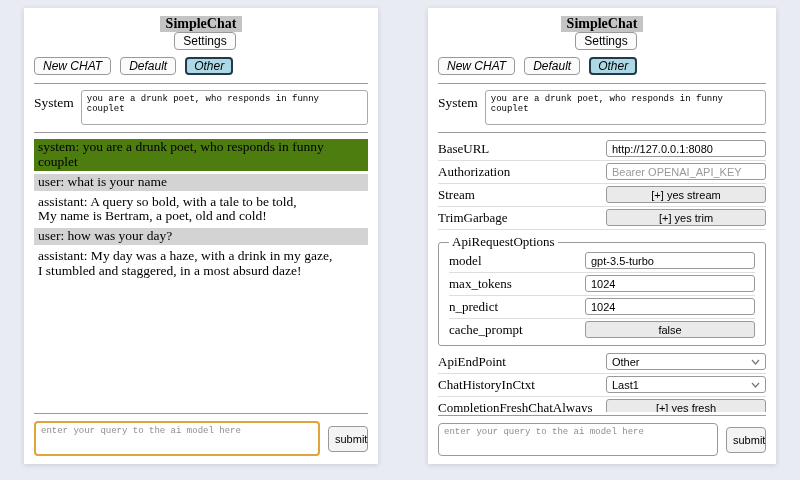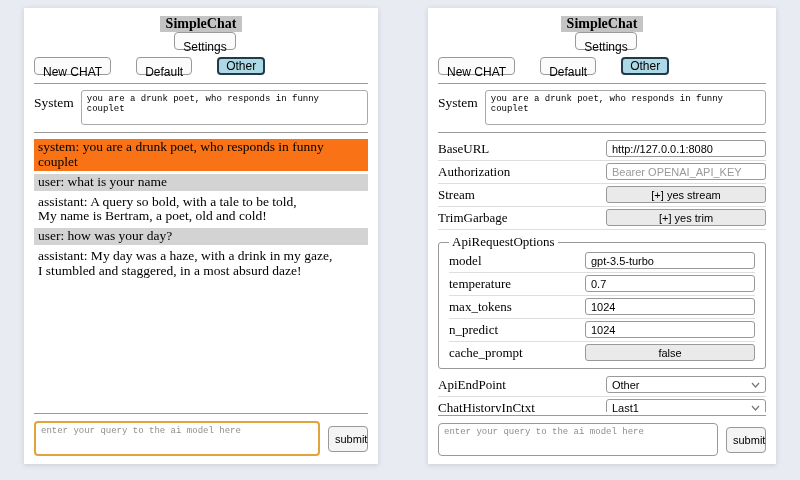--- a/index.html
+++ b/index.html
@@ -25,46 +25,46 @@
   
   .header-row { display: flex; align-items: center; margin-bottom: 7px; flex-direction: column; }
   .titlebar {
     flex: 1; background: #c4c4c4; height: 17px;
     padding: 0 6px; display: flex; align-items: center;
   }
   .titlebar b { font: bold 14px "Liberation Serif", serif; color: #000; }
   .btn {
     font: 12px "Liberation Sans", sans-serif;
     background: #fbfbfb; border: 1px solid #999; border-radius: 4px;
-    padding: 7px 8px; height: 18px; line-height: 14px; color: #000;
+    padding: 1px 8px; height: 18px; line-height: 14px; color: #000;
     margin-left: 8px; cursor: pointer;
   }
   .toolbar { display: flex; margin-bottom: 5px; }
-  .toolbar .btn { margin-left: 0; margin-right: 25px; }
+  .toolbar .btn { margin-left: 0; margin-right: 9px; font-style: italic; }
   .btn.selected { background: #add8e6; border: 2px solid #223a4a; padding: 0 7px; }
 
   hr { border: none; border-top: 1px solid #9a9a9a; margin: 3px 0; width: 100%; }
 
   
   .system-row { display: flex; align-items: flex-start; margin: 3px 0 4px; }
   .system-row label { font: 13.5px "Liberation Serif", serif; padding-top: 5px; }
   .system-ta {
     flex: 1; height: 27px; margin-left: 7px;
     border: 1px solid #a9a9a9; border-radius: 3px;
     font: 9px "Liberation Mono", monospace; padding: 3px 5px;
     resize: none; color: #000;
   }
 
   
   .chat { flex: 1; overflow: hidden; margin-top: 3px; }
   .msg {
     font: 13.5px "Liberation Serif", serif; color: #000;
     padding: 1px 4px; margin-bottom: 3px; white-space: pre-line; line-height: 1.1;
   }
-  .msg-system { background: #f97316; }
+  .msg-system { background: #4d7c0f; }
   .msg-user { background: #d3d3d3; }
   .msg-assistant { background: #ffffff; }
 
   
   .settings { flex: 1; overflow: hidden; margin-top: 2px; }
   .srow {
     display: flex; align-items: center; padding: 2px 0 3px;
     border-bottom: 1px solid #dedede;
   }
   .slabel { flex: 1; font: 13px "Liberation Serif", serif; color: #000; }
@@ -197,24 +197,20 @@
     </div>
 
     <fieldset>
       <legend>ApiRequestOptions</legend>
 
       <div class="srow">
         <span class="slabel">model</span>
         <input class="sinput" value="gpt-3.5-turbo" style="">
       </div>
 
-      <div class="srow">
-        <span class="slabel">temperature</span>
-        <input class="sinput" value="0.7" style="">
-      </div>
 
       <div class="srow">
         <span class="slabel">max_tokens</span>
         <input class="sinput" value="1024" style="">
       </div>
 
       <div class="srow">
         <span class="slabel">n_predict</span>
         <input class="sinput" value="1024" style="">
       </div>

